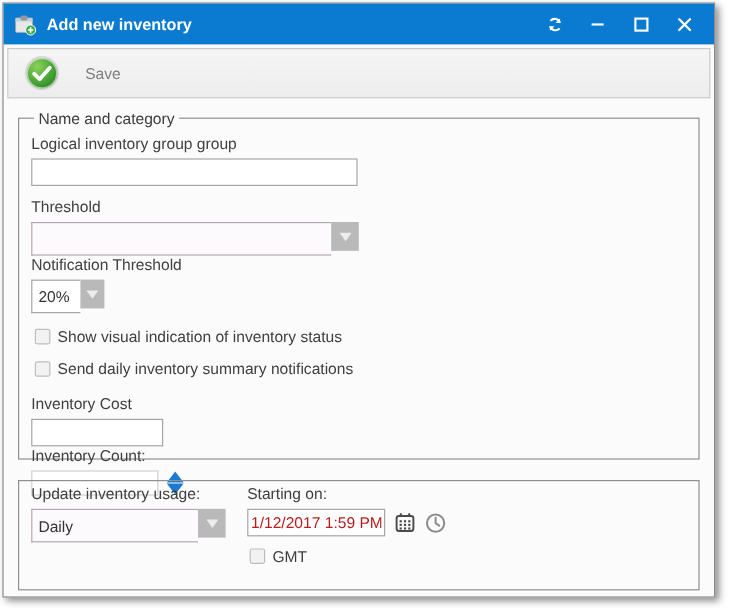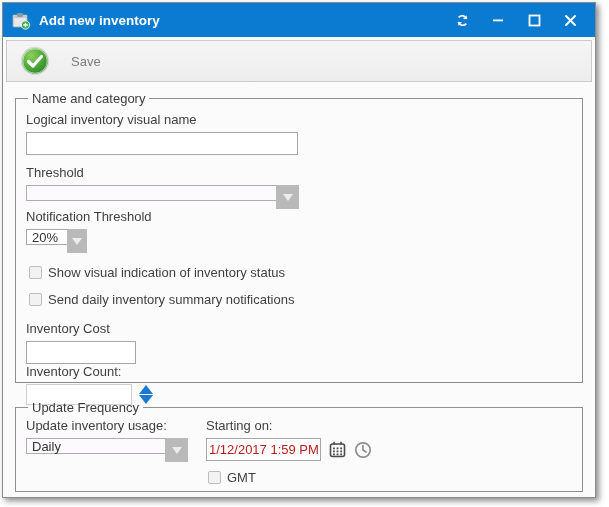--- a/index.html
+++ b/index.html
@@ -44,21 +44,21 @@
   .fld-label { font-size:13px; color:#3f3f3f; display:block; }
 
   .text-input {
     border:1px solid #a6a6a6; background:#ffffff; height:23px; font-size:13px;
     font-family:"Liberation Sans", sans-serif; color:#b91c1c; padding:0 4px; outline:none; display:block;
   }
 
   
   .combo { display:flex; }
   .combo-field {
-    background:#fdfafd; border:1px solid #b3a8b3; border-right:none; height:16px;
+    background:#fdfafd; border:1px solid #b3a8b3; border-right:none; height:28px;
     font-size:13px; color:#333; display:flex; align-items:center; padding:0 5px;
   }
   .combo-btn {
     width:23px; height:24px; background:#b9b9b9; display:flex; align-items:center; justify-content:center; cursor:pointer;
   }
   .combo-arrow { width:0; height:0; border-left:5px solid transparent; border-right:5px solid transparent; border-top:7px solid #ececec; }
 
   
   .check-row { display:flex; align-items:center; gap:6px; margin-left:3px; }
   .checkbox {
@@ -140,21 +140,21 @@
       </svg>
       <span class="save-text">Save</span>
     </div>
   </div>
 
   <div class="dialog-body">
 
     <fieldset class="fs-name">
       <legend>Name and category</legend>
 
-      <label class="fld-label mt4">Logical inventory visual name</label>
+      <label class="fld-label mt4">Logical inventory group group</label>
       <input class="text-input mt5" style="width: 272px;" type="text" value="">
 
       <label class="fld-label mt10">Threshold</label>
       <div class="combo mt5" style="width:273px;">
         <div class="combo-field" style="flex:1;"></div>
         <div class="combo-btn">
           <span class="combo-arrow"></span>
         </div>
       </div>
 
@@ -182,21 +182,20 @@
       <div class="count-row mt5">
         <input class="text-input" style="width: 106px; height: 21px; border-color: rgb(207, 207, 207);" type="text" value="">
         <div class="spinner">
           <span class="spin-up"></span>
           <span class="spin-down"></span>
         </div>
       </div>
     </fieldset>
 
     <fieldset class="fs-freq">
-      <legend>Update Frequency</legend>
 
       <div class="freq-row">
         <div class="freq-col-left">
           <label class="fld-label">Update inventory usage:</label>
           <div class="combo mt5" style="width:162px;">
             <div class="combo-field" style="flex:1;">Daily</div>
             <div class="combo-btn">
               <span class="combo-arrow"></span>
             </div>
           </div>

